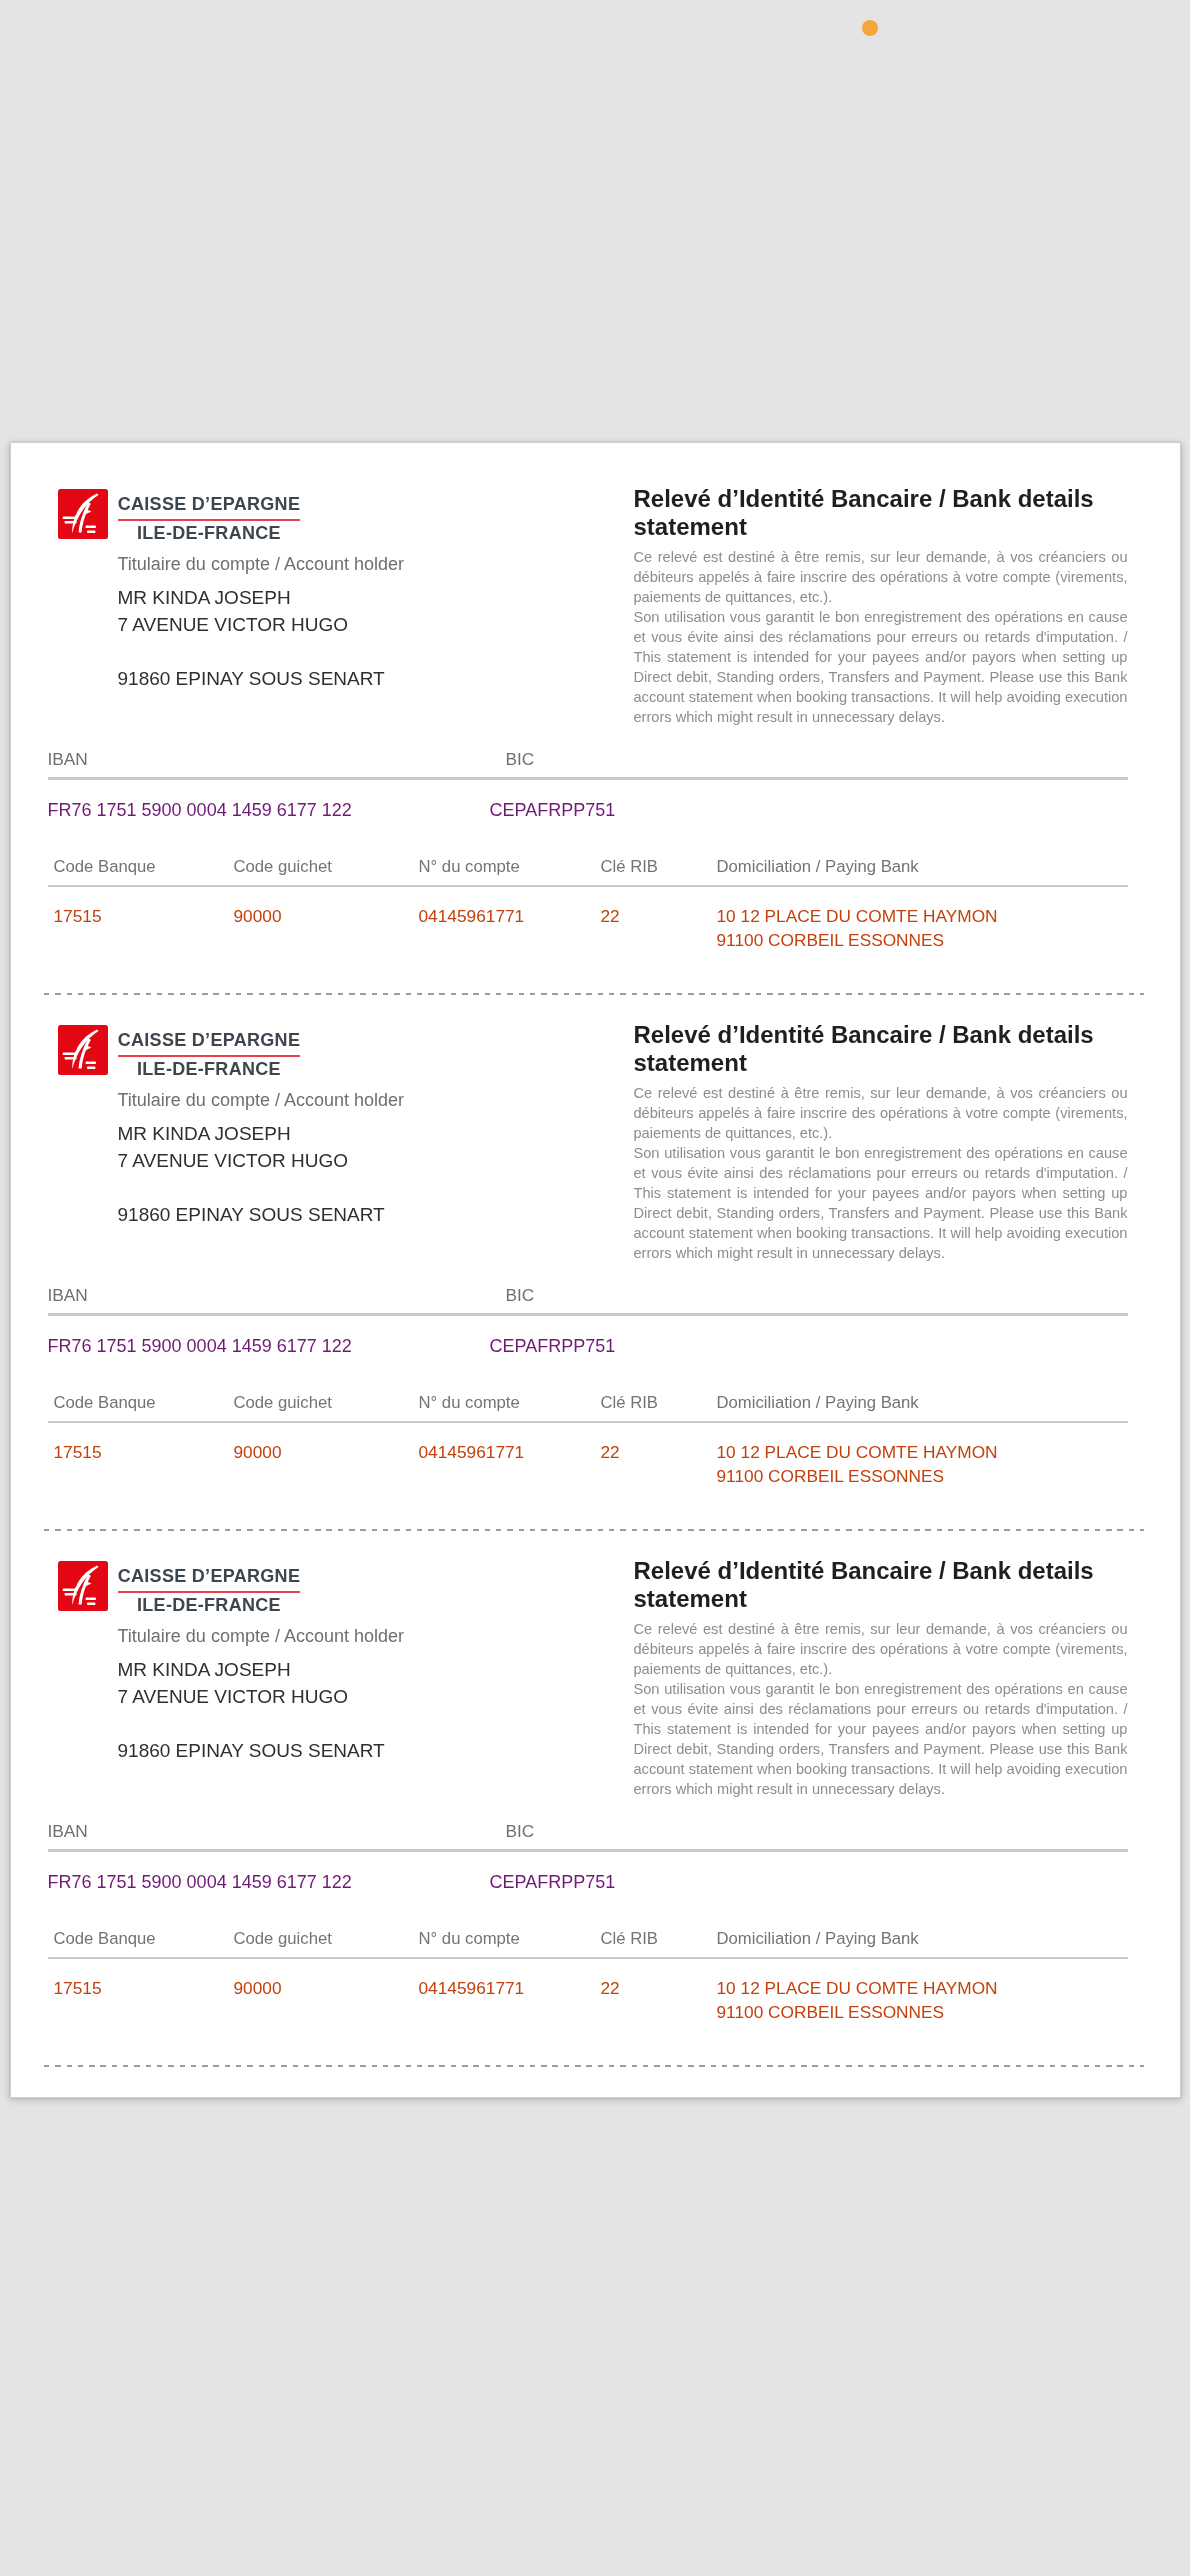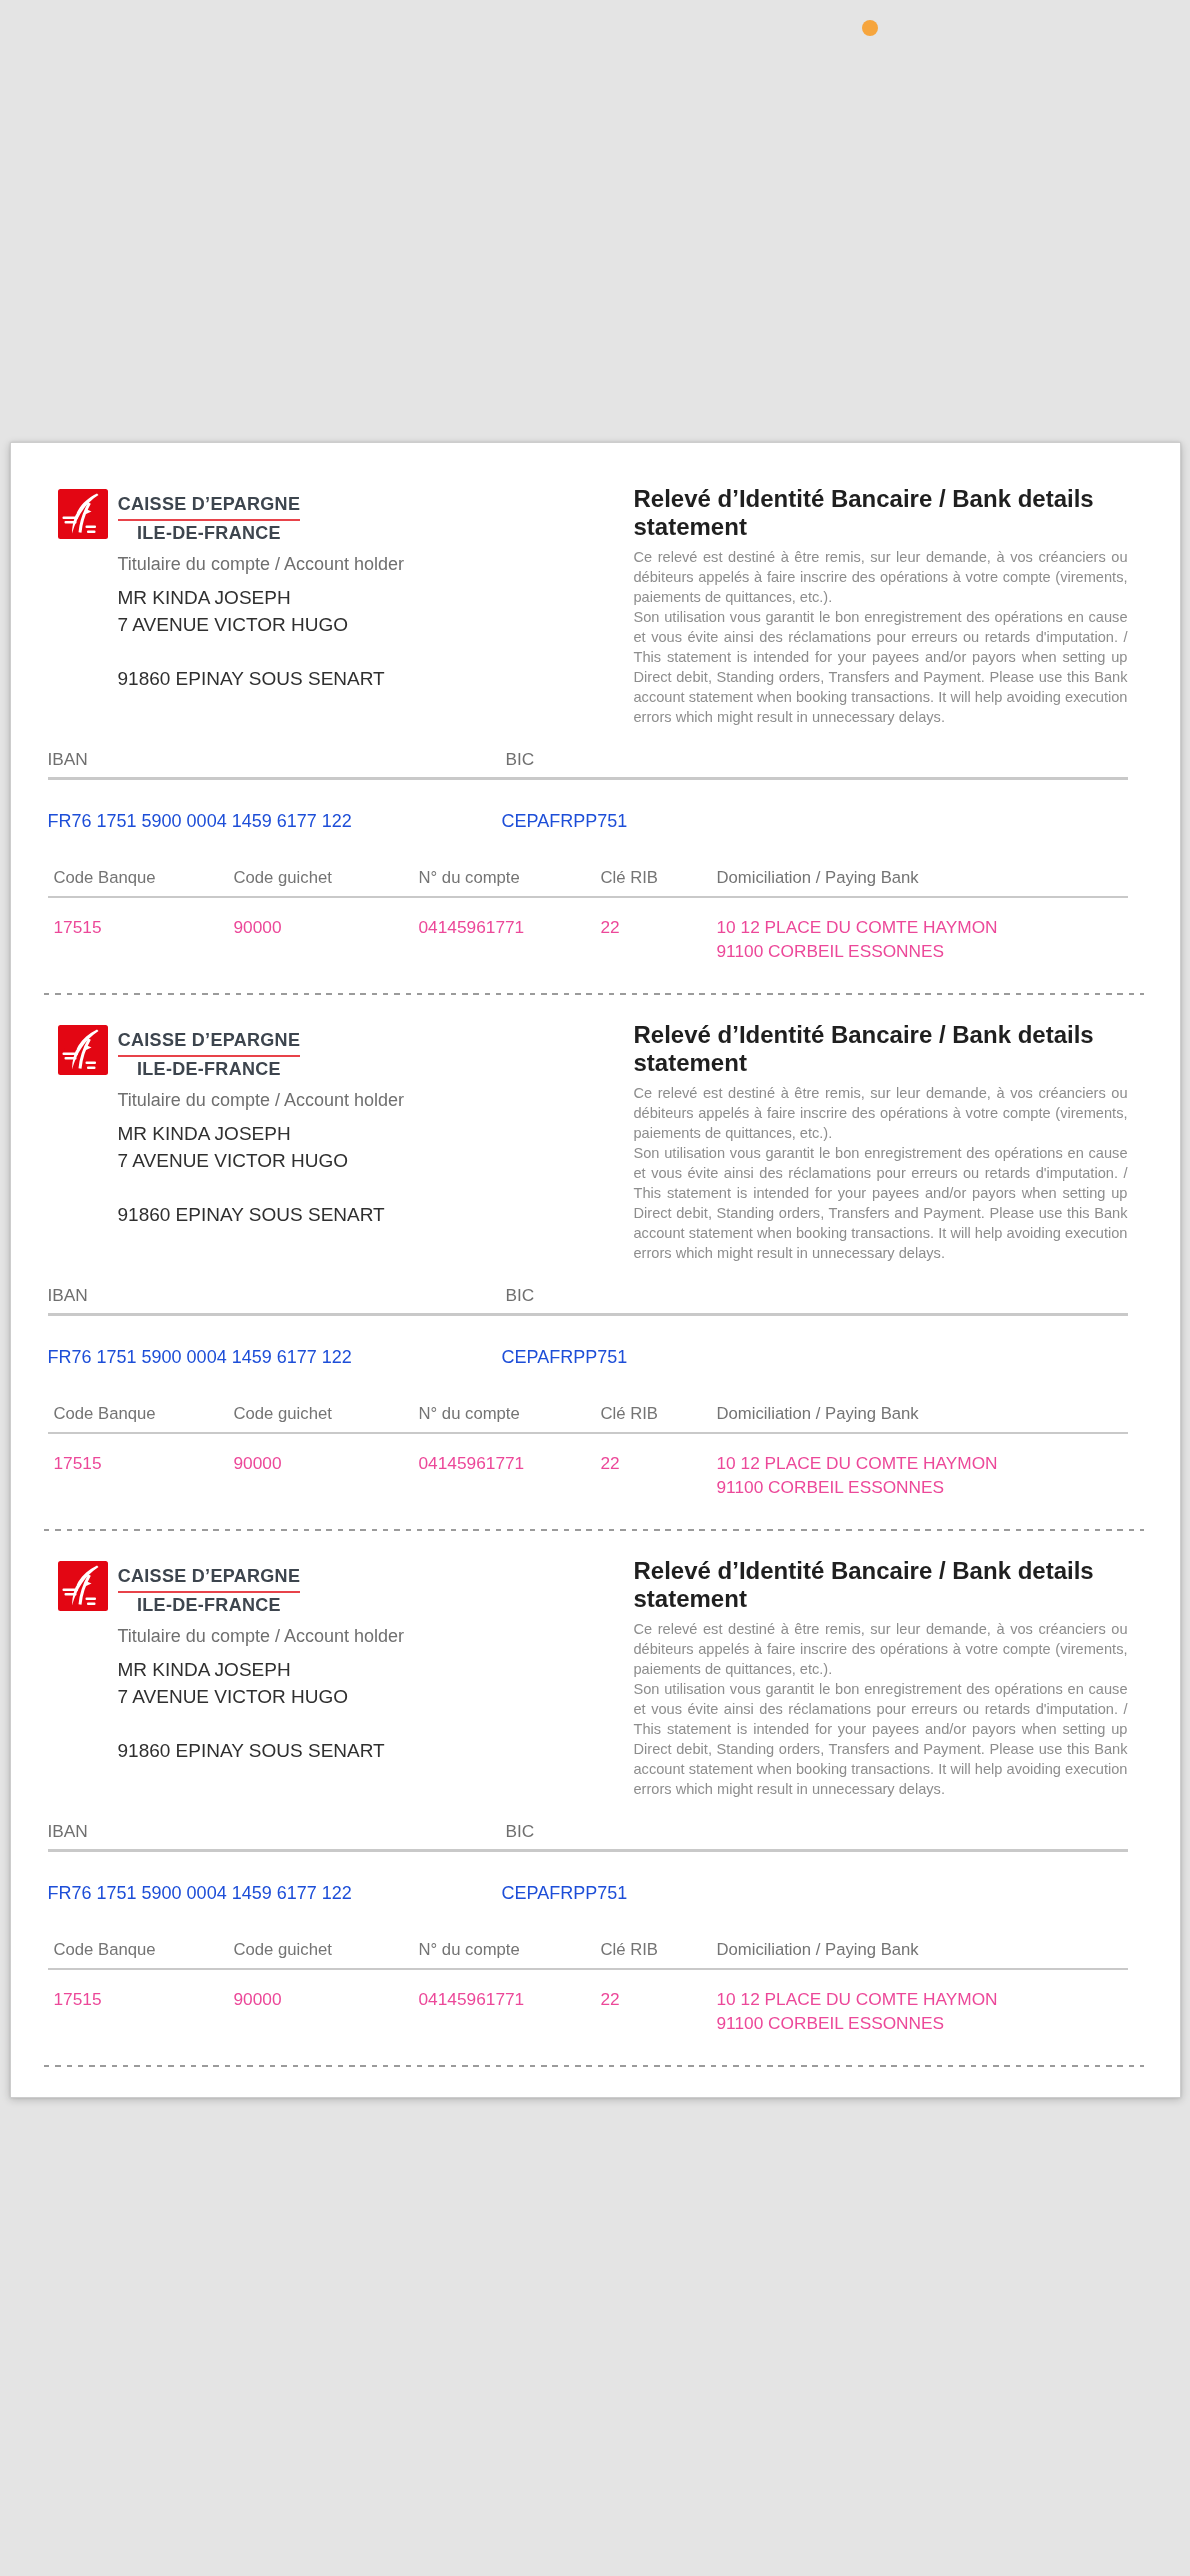--- a/index.html
+++ b/index.html
@@ -45,28 +45,28 @@
   .holder-name { margin-top: 9px; }
   .holder-city { margin-top: 27px; }
   .col-right { flex: 1 1 auto; margin-top: -3.6px; }
   .stmt-title { font-size: 24px; font-weight: bold; color: #1f1f1f; margin: 0 0 6px 0; }
   .stmt-para {
     margin: 0; font-size: 14.6px; line-height: 20px;
     color: #8d8d8d; text-align: justify;
   }
   .iban-grid { display: grid; grid-template-columns: 442px 1fr; }
   .iban-grid.labels { margin-top: 21.4px; font-size: 17.3px; color: #6f6f6f; gap: 16px; }
-  .iban-grid.vals   { margin-top: 31px; font-size: 18px; color: #1d4ed8; gap: 12px; }
+  .iban-grid.vals   { margin-top: 20px; font-size: 18px; color: #701a75; }
   .hline { height: 2.4px; background: #c9c9c9; margin-top: 7.7px; }
   .rib-grid {
     display: grid; grid-template-columns: 180px 185px 182px 116px 1fr;
     padding-left: 6px;
   }
   .rib-grid.headers { margin-top: 36px; font-size: 16.7px; color: #747474; }
-  .rib-grid.vals { margin-top: 16.7px; font-size: 17.3px; color: #ec4899; line-height: 24.4px; }
+  .rib-grid.vals { margin-top: 16.7px; font-size: 17.3px; color: #c2410c; line-height: 24.4px; }
   .dash-sep {
     position: absolute; bottom: 30px; left: -3.6px; right: -16.7px; height: 2.4px;
     background: repeating-linear-gradient(90deg, #9b9b9b 0 5.4px, transparent 5.4px 11.3px);
   }
 </style>
 </head>
 <body style="background: rgb(228, 228, 228);">
 
 <div class="status-dot" style="background: rgb(246, 165, 61);"></div>
 

